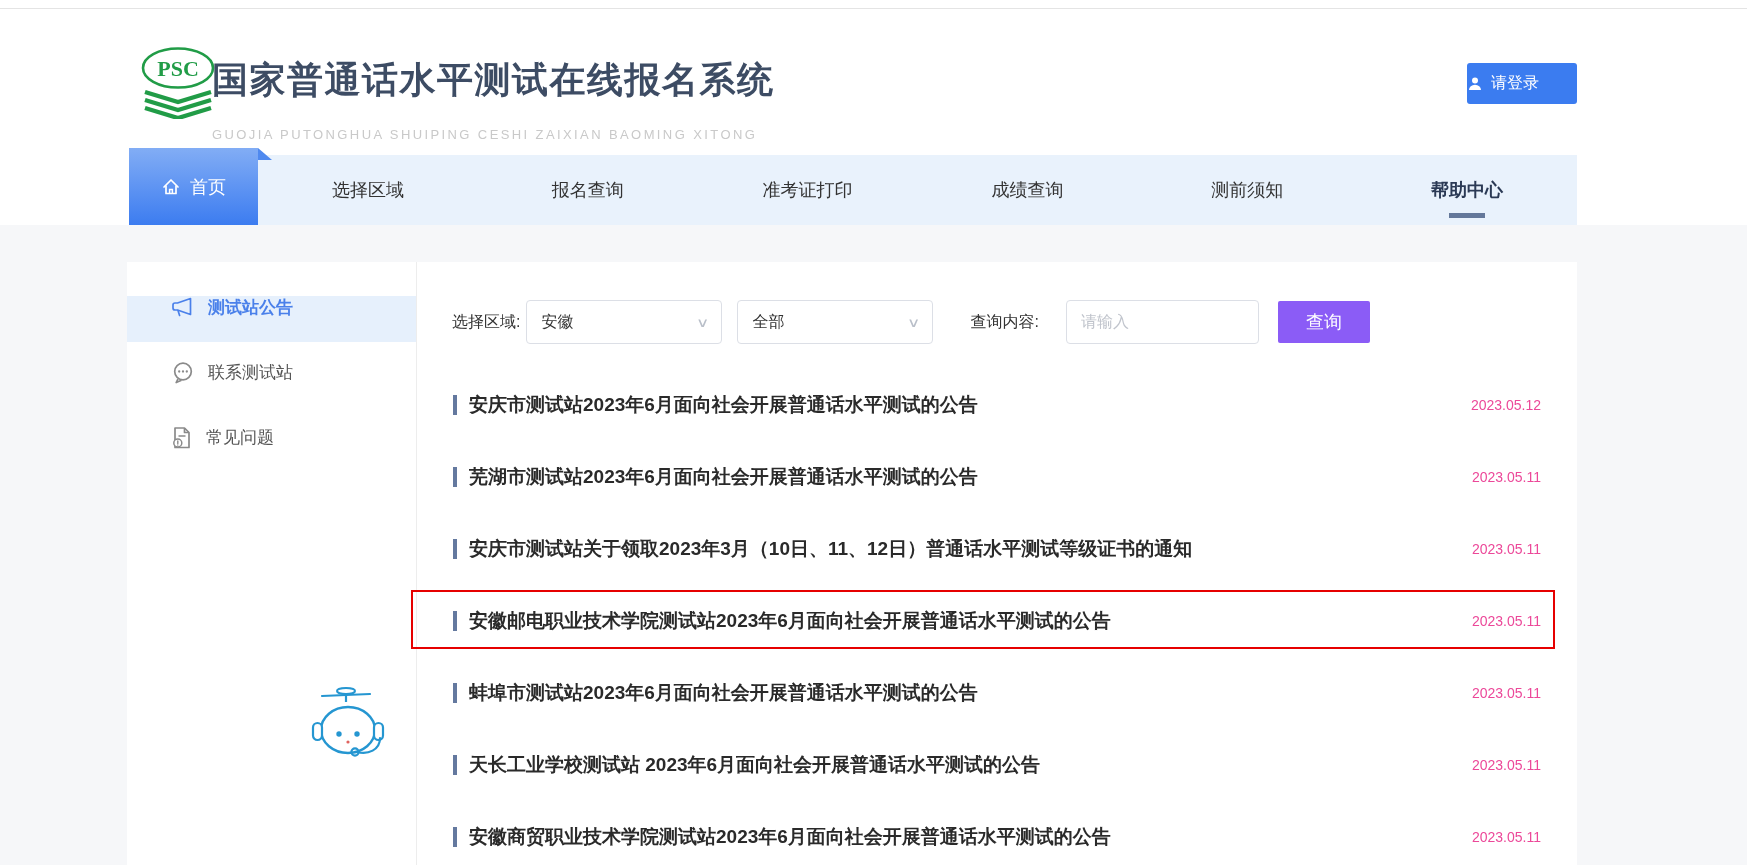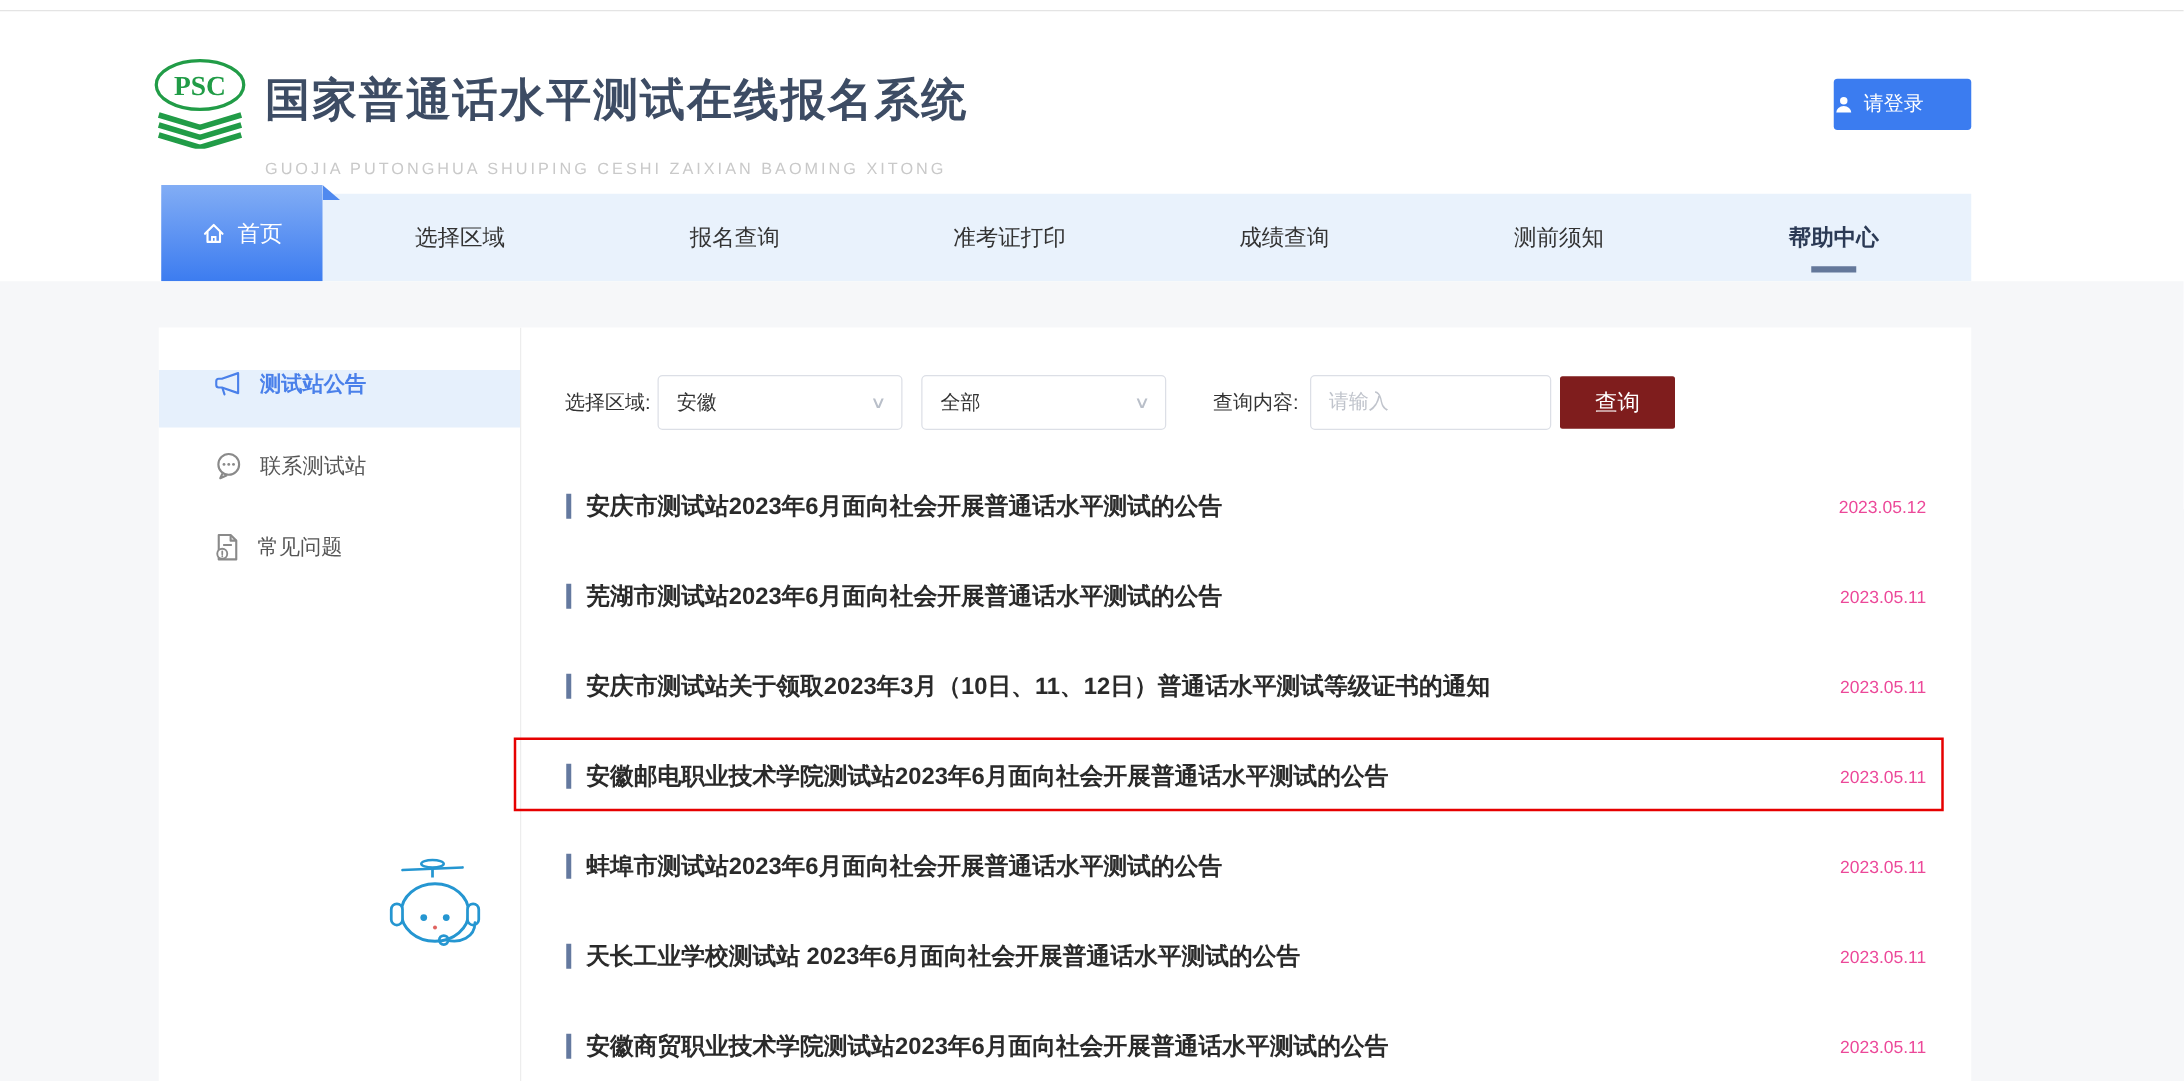--- a/index.html
+++ b/index.html
@@ -4,21 +4,21 @@
 <style>
   html,body{margin:0;padding:0;}
   body{
     width:1747px;height:865px;overflow:hidden;background:#ffffff;
     font-family:"Liberation Sans","DejaVu Sans",sans-serif;position:relative;
   }
   .page{position:relative;width:1747px;height:865px;}
   .topline{position:absolute;top:8px;left:0;width:100%;border-top:1px solid #e4e4e4;}
 
   
-  .logo{position:absolute;left:121px;top:47px;width:78px;height:72px;}
+  .logo{position:absolute;left:139px;top:47px;width:78px;height:72px;}
   .brand{position:absolute;left:212px;top:56px;}
   .brand-title{
     font-family:Liberation Serif, serif;
     font-size:36px;font-weight:600;color:#3d4c64;letter-spacing:1.5px;white-space:nowrap;
   }
   .brand-sub{margin-top:22px;font-size:13px;color:#c9c9c9;letter-spacing:2.4px;white-space:nowrap;}
   .login-btn{
     position:absolute;left:1467px;top:63px;width:110px;height:41px;background:#3b7cf0;
     color:#fff;border-radius:3px;display:flex;align-items:center;
     gap:8px;font-size:16px;cursor:pointer;
@@ -56,36 +56,36 @@
   .sidebar{width:290px;flex:0 0 290px;border-right:1px solid #ededed;box-sizing:border-box;padding-top:34px;}
   .side-item{
     height:46px;margin-bottom:19px;display:flex;align-items:flex-start;
     padding-left:44px;gap:13px;font-size:17px;color:#555;cursor:pointer;
   }
   .side-item.active{background:#e6f0fc;color:#4a80ea;font-weight:bold;}
 
   .main{flex:1;position:relative;padding:38px 0 0 35px;box-sizing:border-box;}
   .filter-row{display:flex;align-items:center;height:44px;}
   .filter-label{font-size:16px;color:#333;margin-right:6px;white-space:nowrap;}
-  .filter-label.second{margin-left:22px;margin-right:9px;}
+  .filter-label.second{margin-left:22px;margin-right:27px;}
   .select{
     width:196px;height:44px;border:1px solid #dcdfe6;border-radius:4px;background:#fff;
     display:flex;align-items:center;justify-content:space-between;
     padding:0 14px;box-sizing:border-box;font-size:16px;color:#333;
     margin-right:15px;cursor:pointer;
   }
   .chev{color:#b9bfc9;font-size:13px;transform:scaleX(1.4);}
   .text-input{
     width:193px;height:44px;border:1px solid #dcdfe6;border-radius:4px;
     padding:0 14px;box-sizing:border-box;font-size:16px;color:#333;outline:none;
     font-family:"Liberation Sans","DejaVu Sans",sans-serif;
   }
   .text-input::placeholder{color:#c0c4cc;}
   .search-btn{
-    width:92px;height:42px;margin-left:7px;background:#7f1d1d;color:#fff;
+    width:92px;height:42px;margin-left:19px;background:#8b5cf6;color:#fff;
     font-size:18px;border:none;border-radius:2px;cursor:pointer;
     font-family:"Liberation Sans","DejaVu Sans",sans-serif;
   }
 
   .rows{margin-top:25px;}
   .row{
     height:72px;display:flex;align-items:center;position:relative;
     padding-left:1px;padding-right:36px;cursor:pointer;
   }
   .row-bar{width:4px;height:20px;background:#64799f;margin-right:12px;flex:0 0 4px;}

